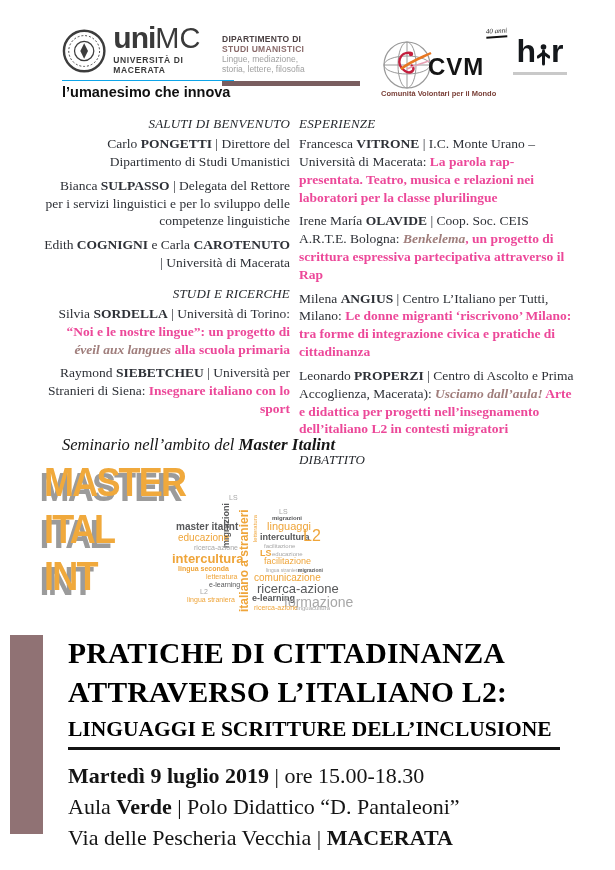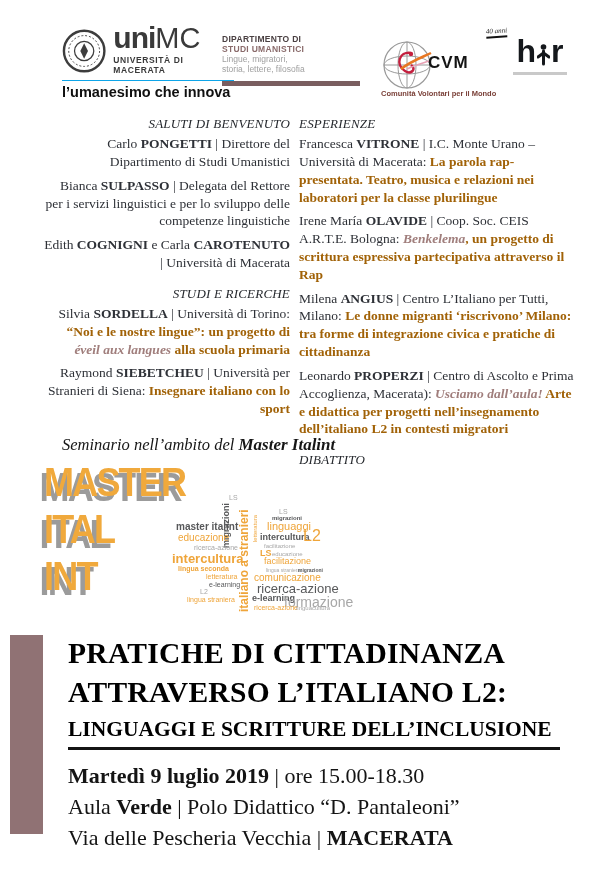--- a/index.html
+++ b/index.html
@@ -19,21 +19,21 @@
 
   .dept{position:absolute;left:222px;top:34px;width:140px;font-family:"Liberation Sans",sans-serif;}
   .dept-l1{font-size:8.5px;font-weight:bold;color:#4a4042;letter-spacing:.3px;}
   .dept-l2{font-size:8.5px;font-weight:bold;color:#8a6b6b;letter-spacing:.3px;}
   .dept-l3,.dept-l4{font-size:8.5px;color:#a0a0a0;}
   .dept-bar{margin-top:7px;height:5px;background:#7a5e60;width:138px;}
 
   .cvm{position:absolute;left:381px;top:27px;width:132px;height:72px;}
   .cvm-globe{position:absolute;left:0;top:12px;}
   .cvm-name{position:absolute;left:47px;top:26px;font-family:"Liberation Sans",sans-serif;
-            font-weight:900;font-size:17px;color:#141414;letter-spacing:1px;}
+            font-weight:900;font-size:24px;color:#141414;letter-spacing:1px;}
   .cvm-anni{position:absolute;right:6px;top:0;font-size:7px;font-style:italic;color:#222;
             border-bottom:2px solid #111;padding-bottom:1px;transform:rotate(-4deg);}
   .cvm-sub{position:absolute;left:0;top:62px;width:132px;font-family:"Liberation Sans",sans-serif;
            font-size:7.5px;font-weight:bold;color:#7a4038;}
 
   .hr{position:absolute;left:505px;top:36px;width:70px;text-align:center;}
   .hr-mark{display:flex;align-items:flex-end;justify-content:center;gap:1px;
            font-family:"Liberation Sans",sans-serif;font-weight:900;font-size:32px;
            line-height:30px;color:#15181c;}
   .hr-sub{margin:6px auto 0;width:54px;height:3px;background:#c9c9c9;}
@@ -41,21 +41,21 @@
   
   .program{position:absolute;left:40px;top:115px;width:537px;display:flex;gap:9px;
            font-size:13.5px;line-height:1.32;color:#2e3137;}
   .col-left{width:250px;flex:none;text-align:right;}
   .col-right{width:278px;flex:none;}
   .prog-heading{font-style:italic;font-size:13px;margin:13px 0 3px;letter-spacing:.2px;color:#26292e;}
   .prog-heading:first-child{margin-top:0;}
   .prog-entry{margin:0 0 6px;}
   .sg-n{}
   .sg-b{font-weight:bold;}
-  .sg-t{color:#a16207;font-weight:bold;}
+  .sg-t{color:#ec4899;font-weight:bold;}
   .sg-ti{color:#a07e7c;font-weight:bold;font-style:italic;}
 
   
   .seminar{position:absolute;left:62px;top:435px;font-size:16.5px;font-style:italic;color:#161616;}
   .seminar .mi{font-weight:bold;font-size:17px;}
   .master{position:absolute;left:44px;top:459px;font-family:"Liberation Sans",sans-serif;
           font-weight:900;font-size:40px;line-height:47px;letter-spacing:-2px;color:#f0a93c;
           text-shadow:-5px 5px 0 #9b9b9b;transform:scaleX(.9);transform-origin:0 0;}
   .cloud{position:absolute;left:172px;top:492px;width:200px;height:124px;
          font-family:"Liberation Sans",sans-serif;}
@@ -88,21 +88,21 @@
         <div class="unimc-brand"><span class="uni">uni</span><span class="mc">MC</span></div>
         <div class="unimc-univ">UNIVERSITÀ DI MACERATA</div>
       </div>
     </div>
     <div class="unimc-tagline">l’umanesimo che innova</div>
   </div>
 
   <div class="dept">
     <div class="dept-l1">DIPARTIMENTO DI</div>
     <div class="dept-l2">STUDI UMANISTICI</div>
-    <div class="dept-l3">Lingue, migratori,</div>
+    <div class="dept-l3">Lingue, mediazione,</div>
     <div class="dept-l4">storia, lettere, filosofia</div>
     <div class="dept-bar"></div>
   </div>
 
   <div class="cvm">
     <svg class="cvm-globe" width="52" height="52" viewBox="0 0 52 52">
       <circle cx="26" cy="26" r="23" fill="none" stroke="#9a9a9a" stroke-width="1.2"></circle>
       <ellipse cx="26" cy="26" rx="23" ry="9" fill="none" stroke="#9a9a9a" stroke-width="1"></ellipse>
       <ellipse cx="26" cy="26" rx="9" ry="23" fill="none" stroke="#9a9a9a" stroke-width="1"></ellipse>
       <line x1="3" y1="26" x2="49" y2="26" stroke="#9a9a9a" stroke-width="1"></line>

